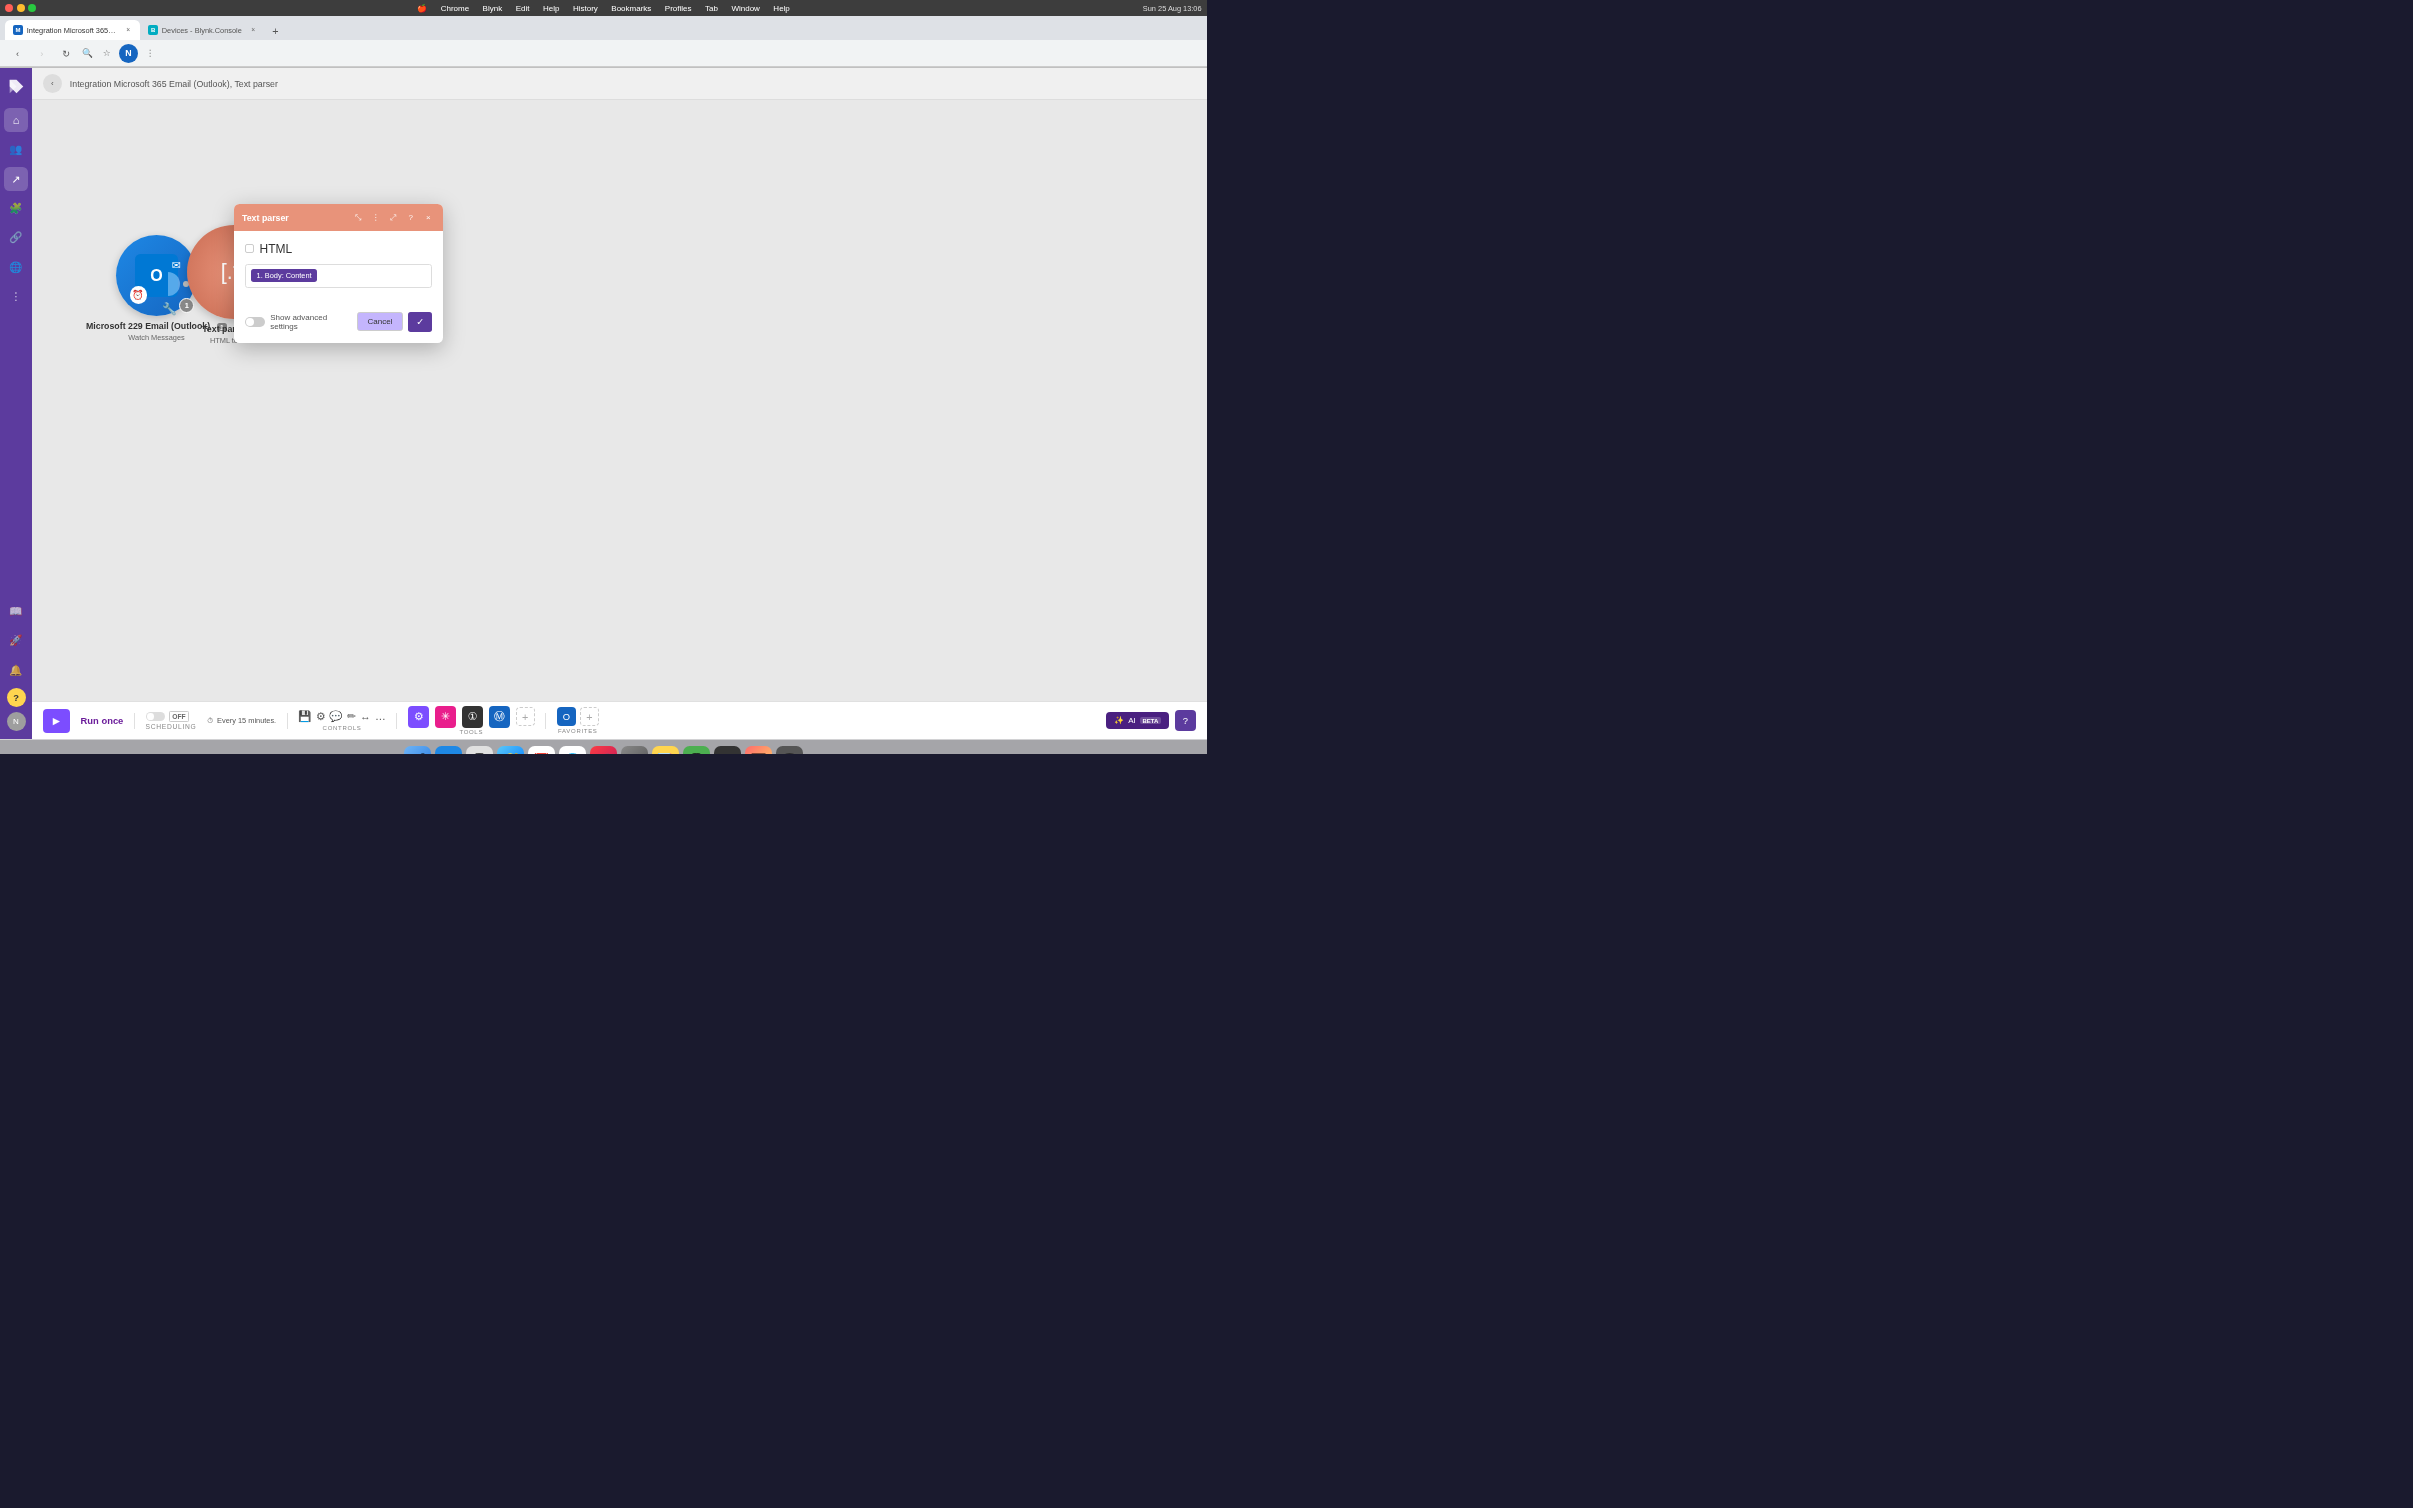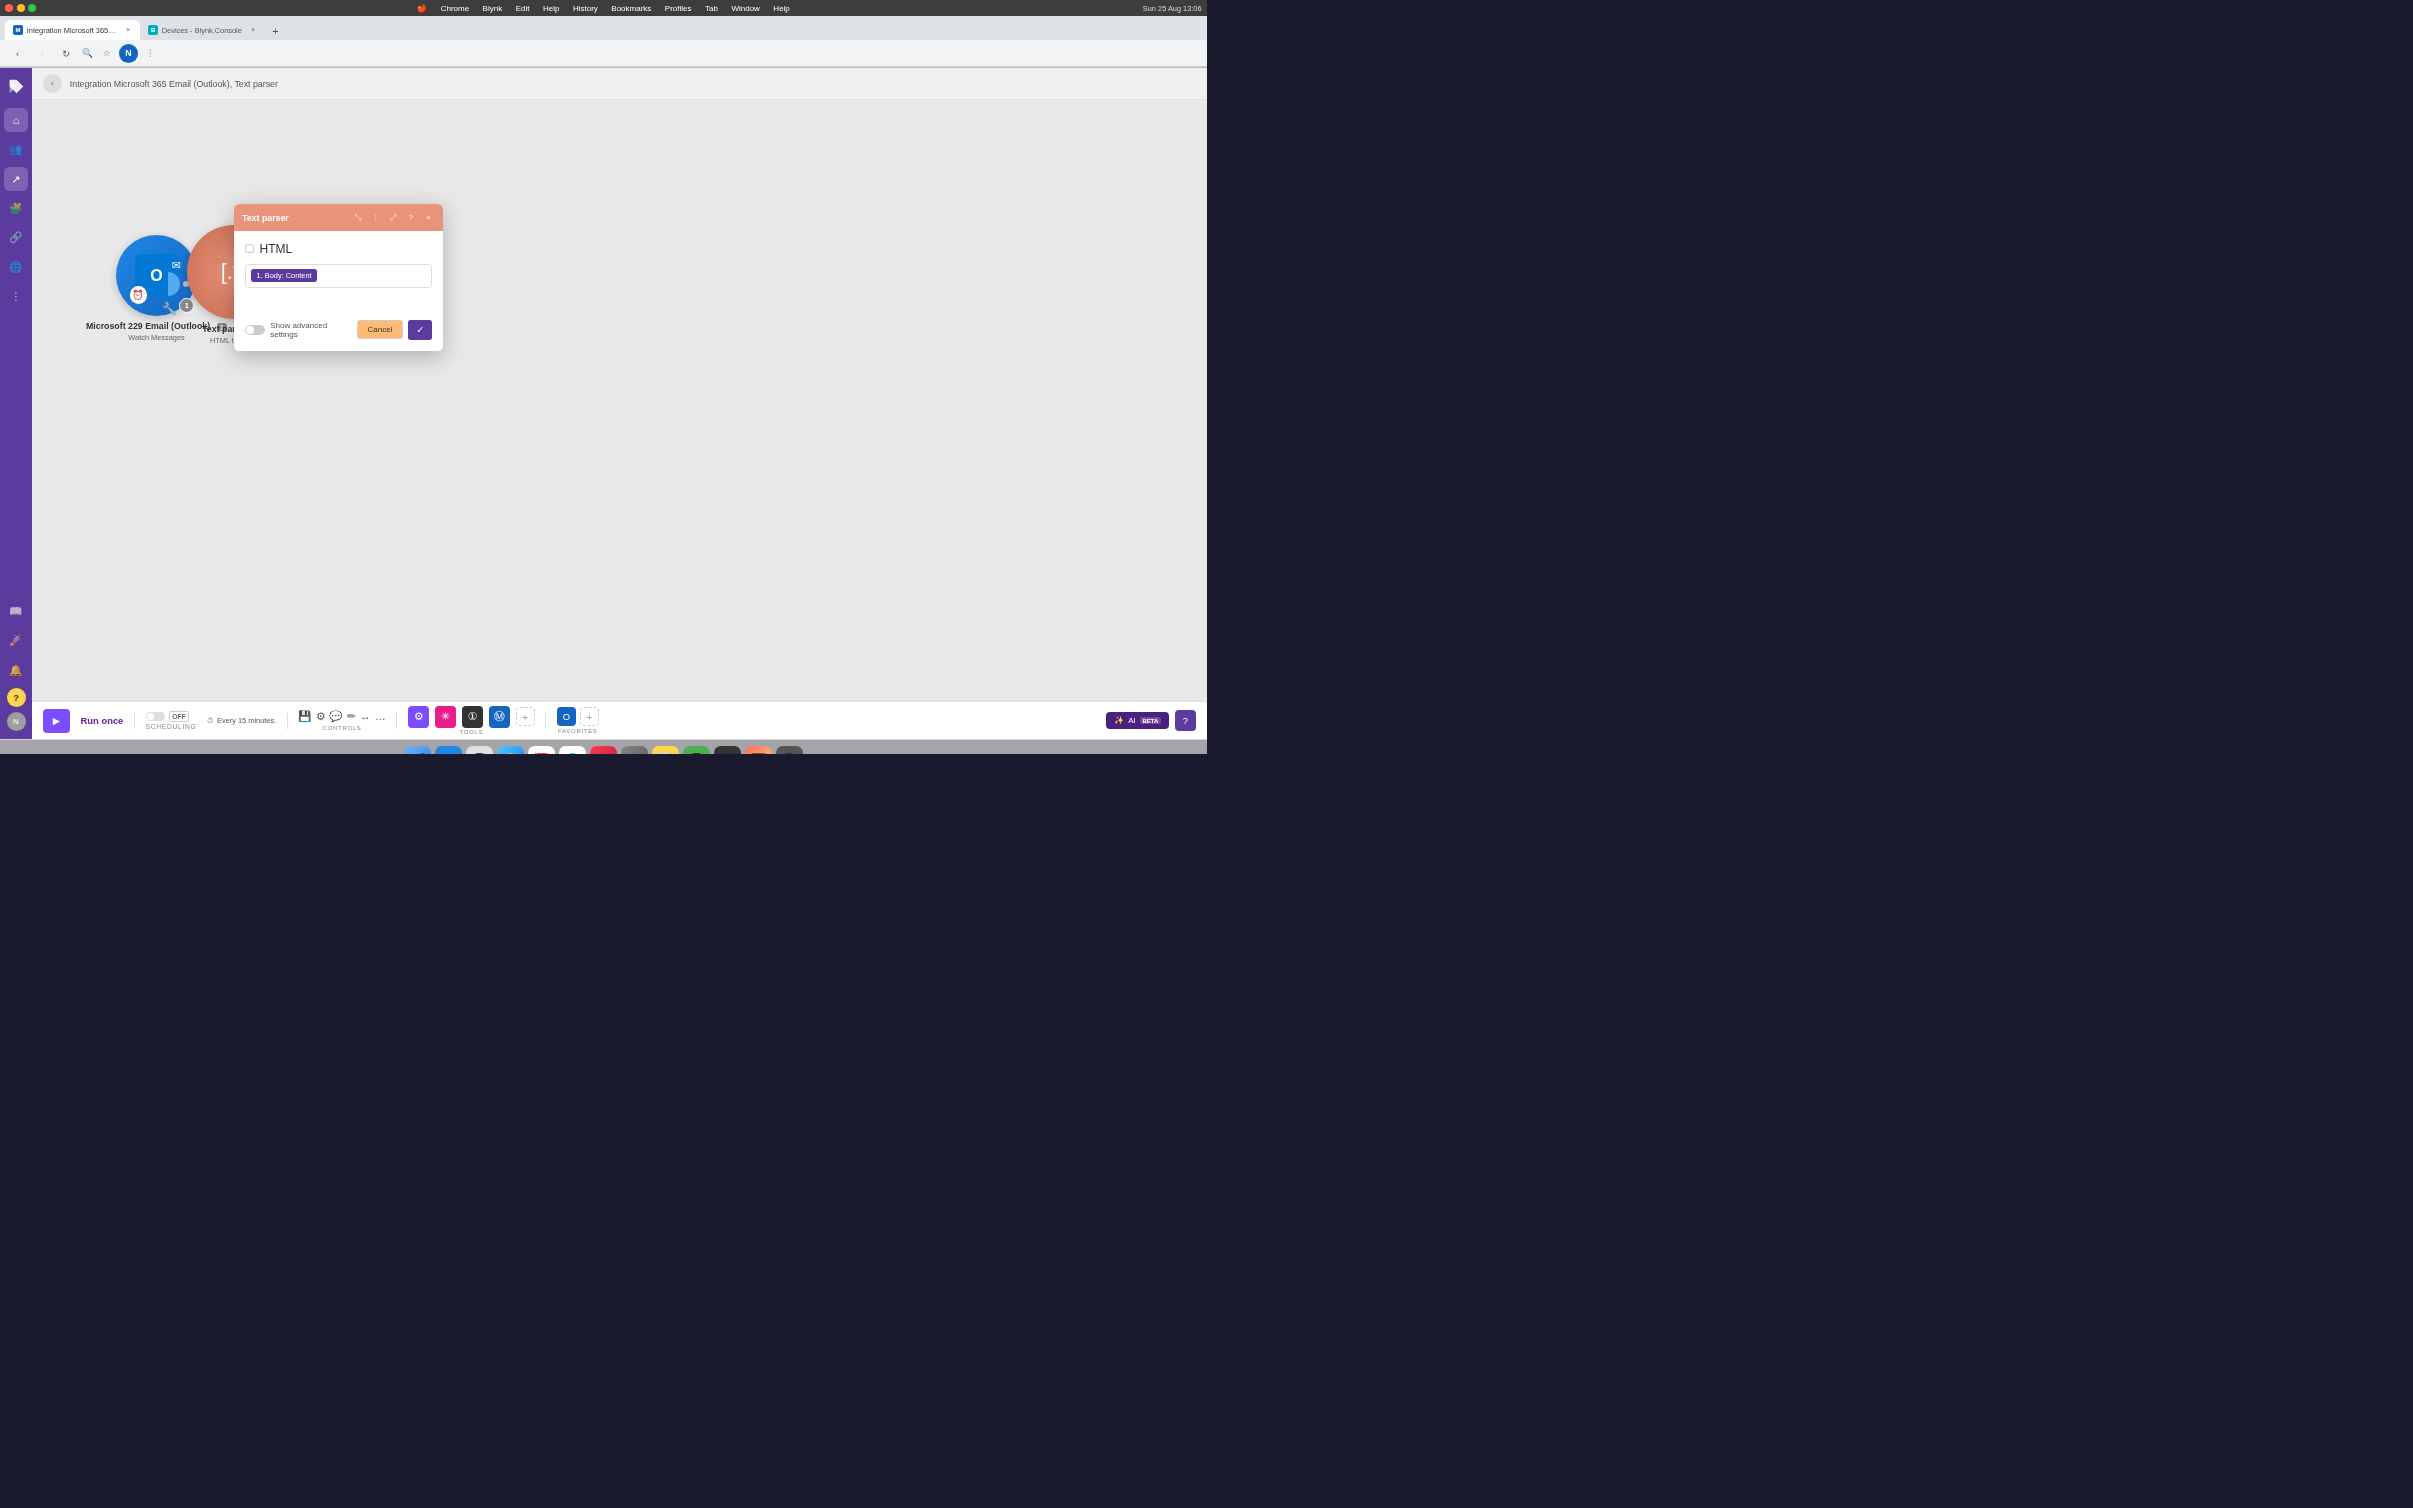--- a/index.html
+++ b/index.html
@@ -355,21 +355,20 @@
       border-radius: 2.7px;
       font-weight: 500;
     }
 
     .modal-footer {
       padding: 5.4px 10.8px 10.8px;
       display: flex;
       align-items: center;
       justify-content: flex-end;
       gap: 5.4px;
-      margin-top: 8px;
     }
     .toggle-switch {
       width: 20px;
       height: 10.8px;
       border-radius: 5.4px;
       background: #ccc;
       position: relative;
       cursor: pointer;
       flex-shrink: 0;
     }
@@ -384,21 +383,21 @@
     }
     .advanced-label {
       font-size: 8px;
       color: #555;
       flex: 1;
     }
     .btn-cancel {
       padding: 4px 9.4px;
       border: 0.7px solid #ccc;
       border-radius: 2.7px;
-      background: #fdba74;
+      background: #c4b5fd;
       font-size: 8px;
       color: #333;
       cursor: pointer;
     }
     .btn-ok {
       width: 24px;
       height: 20px;
       border-radius: 2.7px;
       background: #5c3b9e;
       display: flex;

